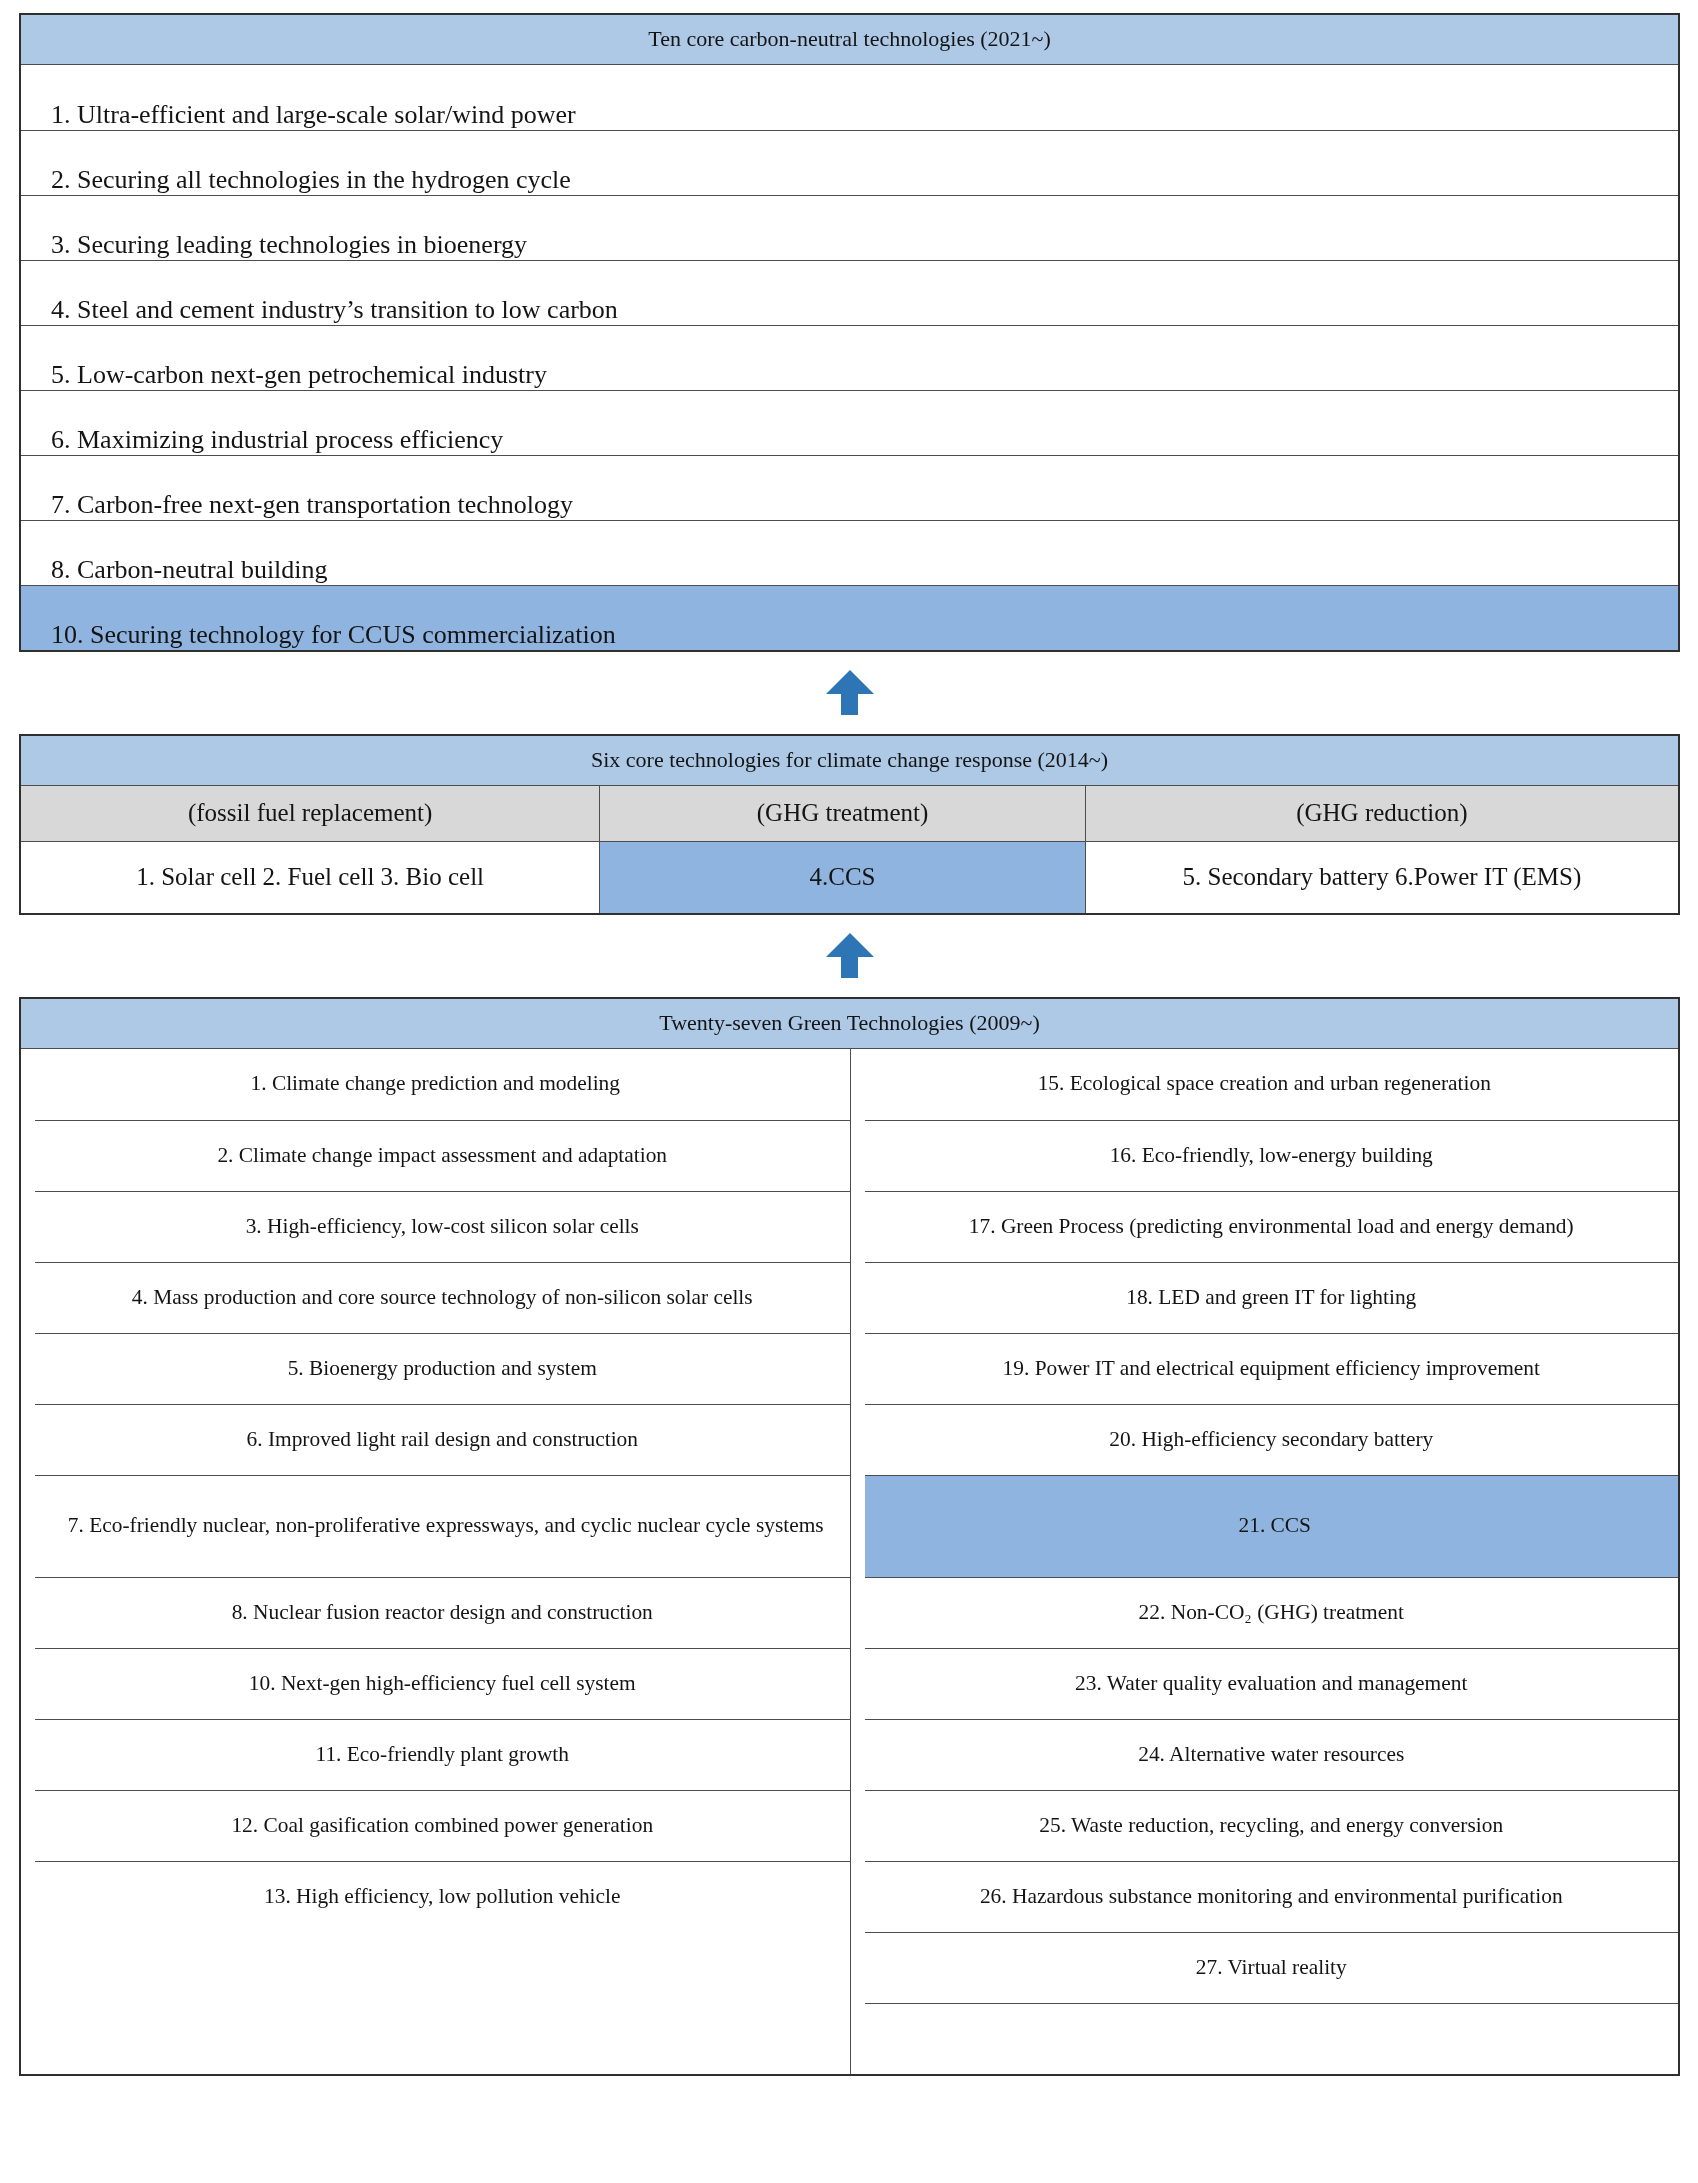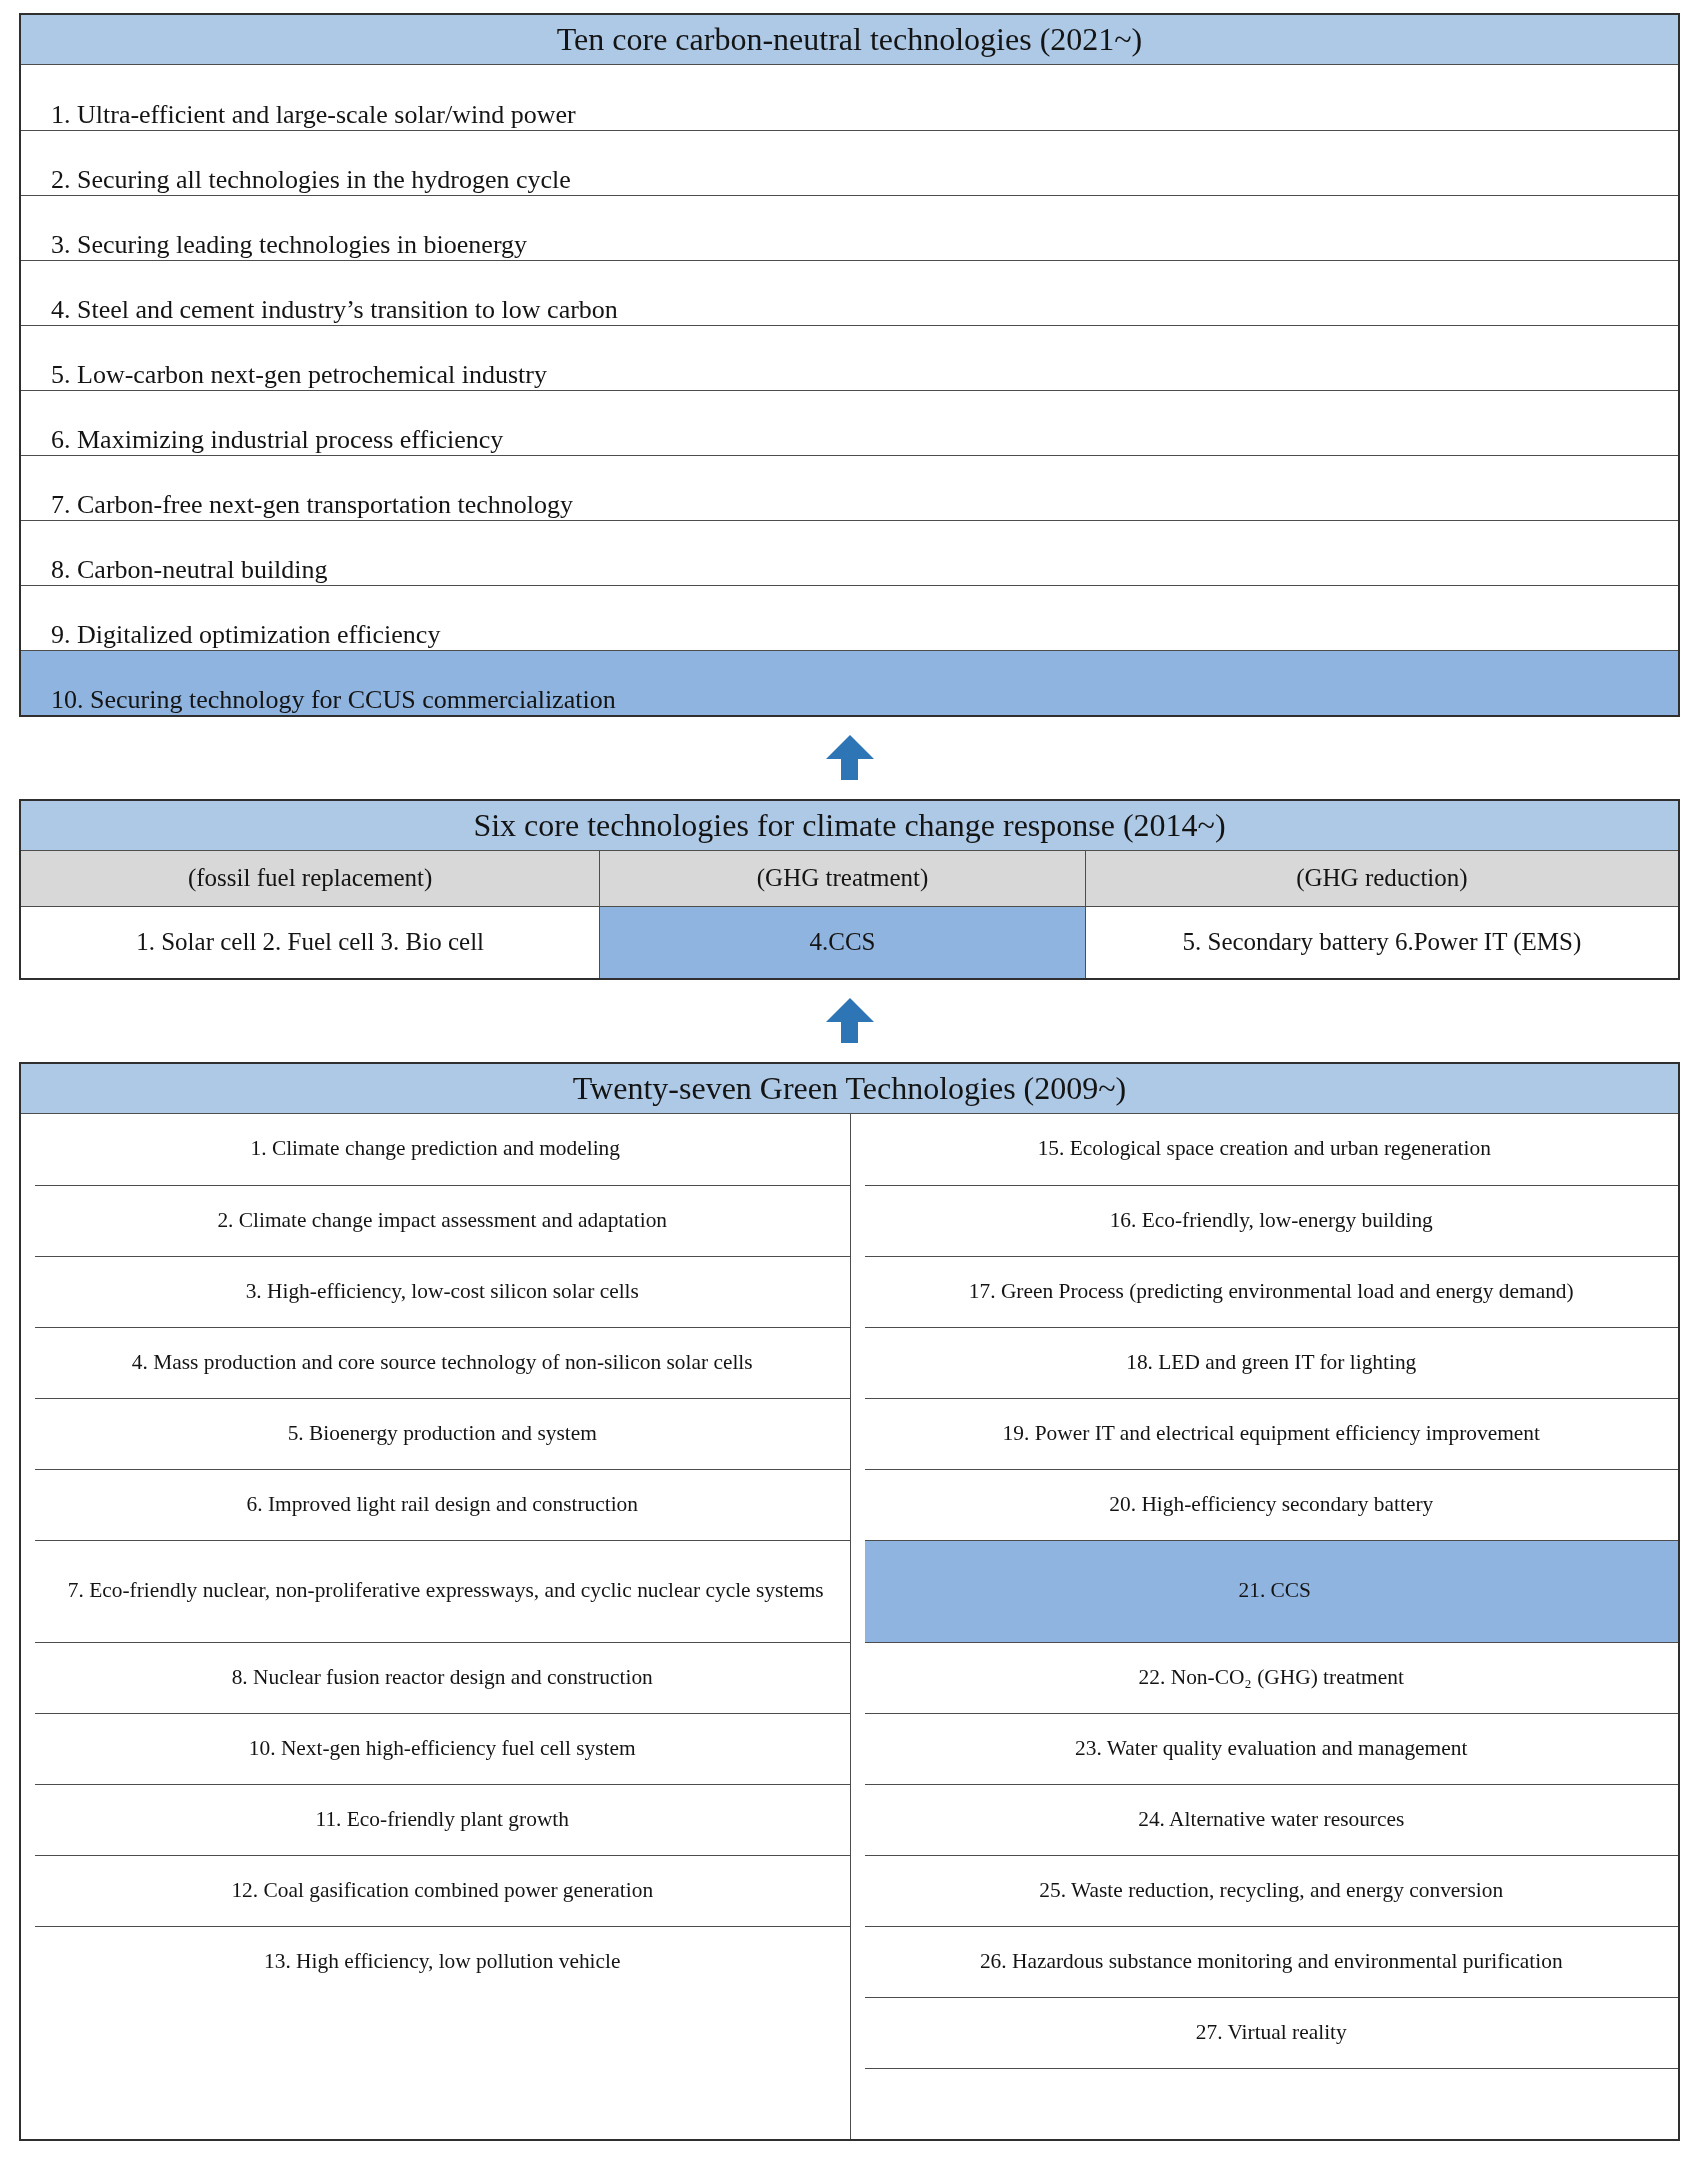--- a/index.html
+++ b/index.html
@@ -31,21 +31,21 @@
     background: #ffffff;
     width: 100%;
   }
   .title-bar {
     height: 50px;
     background: var(--header_blue);
     border-bottom: 1.4px solid var(--border_inner);
     display: flex;
     align-items: center;
     justify-content: center;
-    font-size: 32px;
+    font-size: 22px;
   }
 
   
   .t-row {
     height: 65px;
     display: flex;
     align-items: flex-end;
     padding-left: 30px;
     font-size: 26px;
   }
@@ -134,23 +134,20 @@
         <span>5. Low-carbon next-gen petrochemical industry</span>
       </div>
     <div class="t-row">
         <span>6. Maximizing industrial process efficiency</span>
       </div>
     <div class="t-row">
         <span>7. Carbon-free next-gen transportation technology</span>
       </div>
     <div class="t-row">
         <span>8. Carbon-neutral building</span>
-      </div>
-    <div class="t-row">
-        <span>9. Digitalized optimization efficiency</span>
       </div>
     <div class="t-row highlight">
         <span>10. Securing technology for CCUS commercialization</span>
       </div>
   </section>
 
   <div class="arrow-wrap">
     <div class="arrow">
       <div class="arrow-head"></div>
       <div class="arrow-stem"></div>

